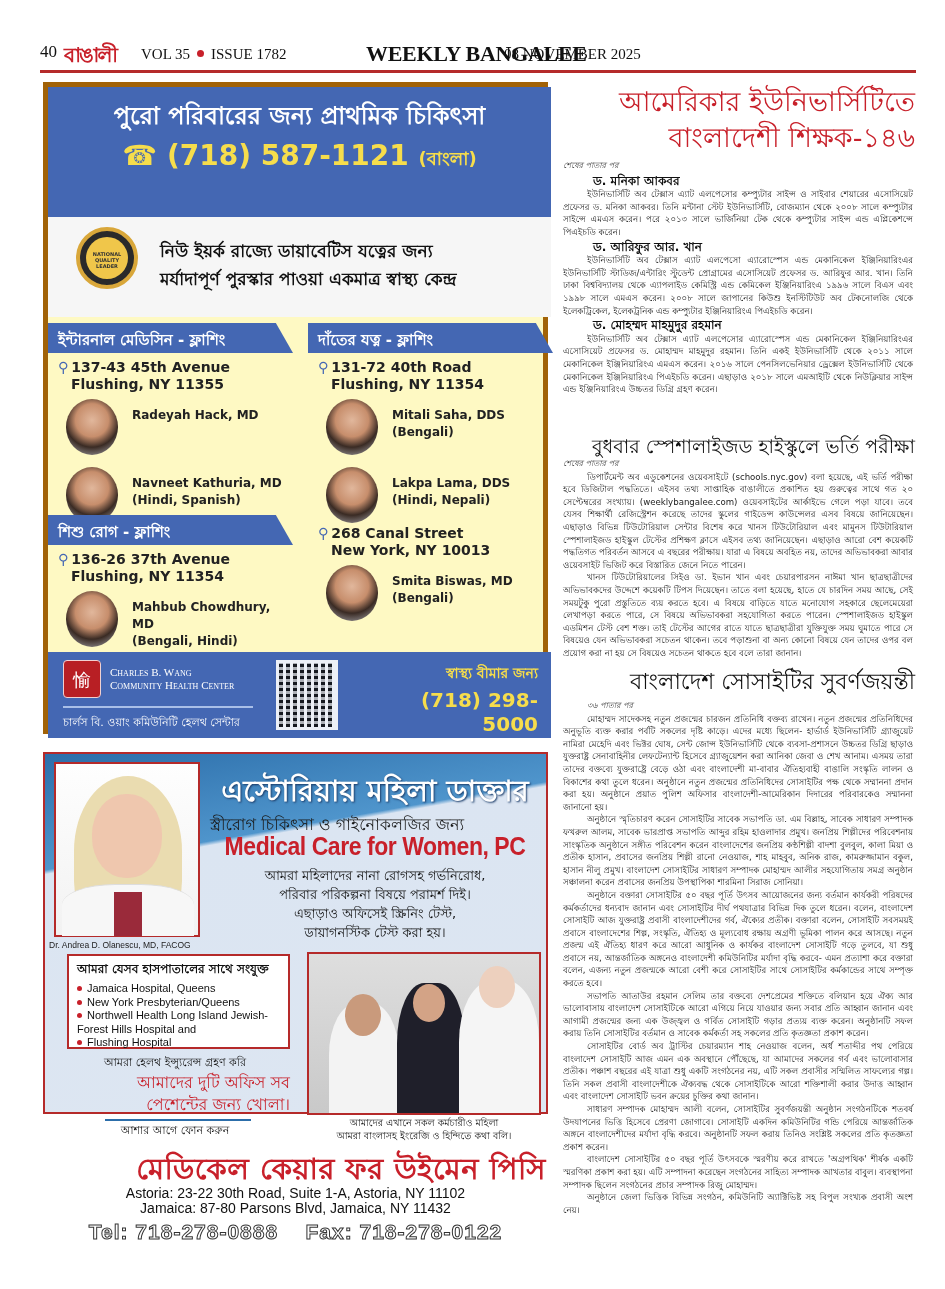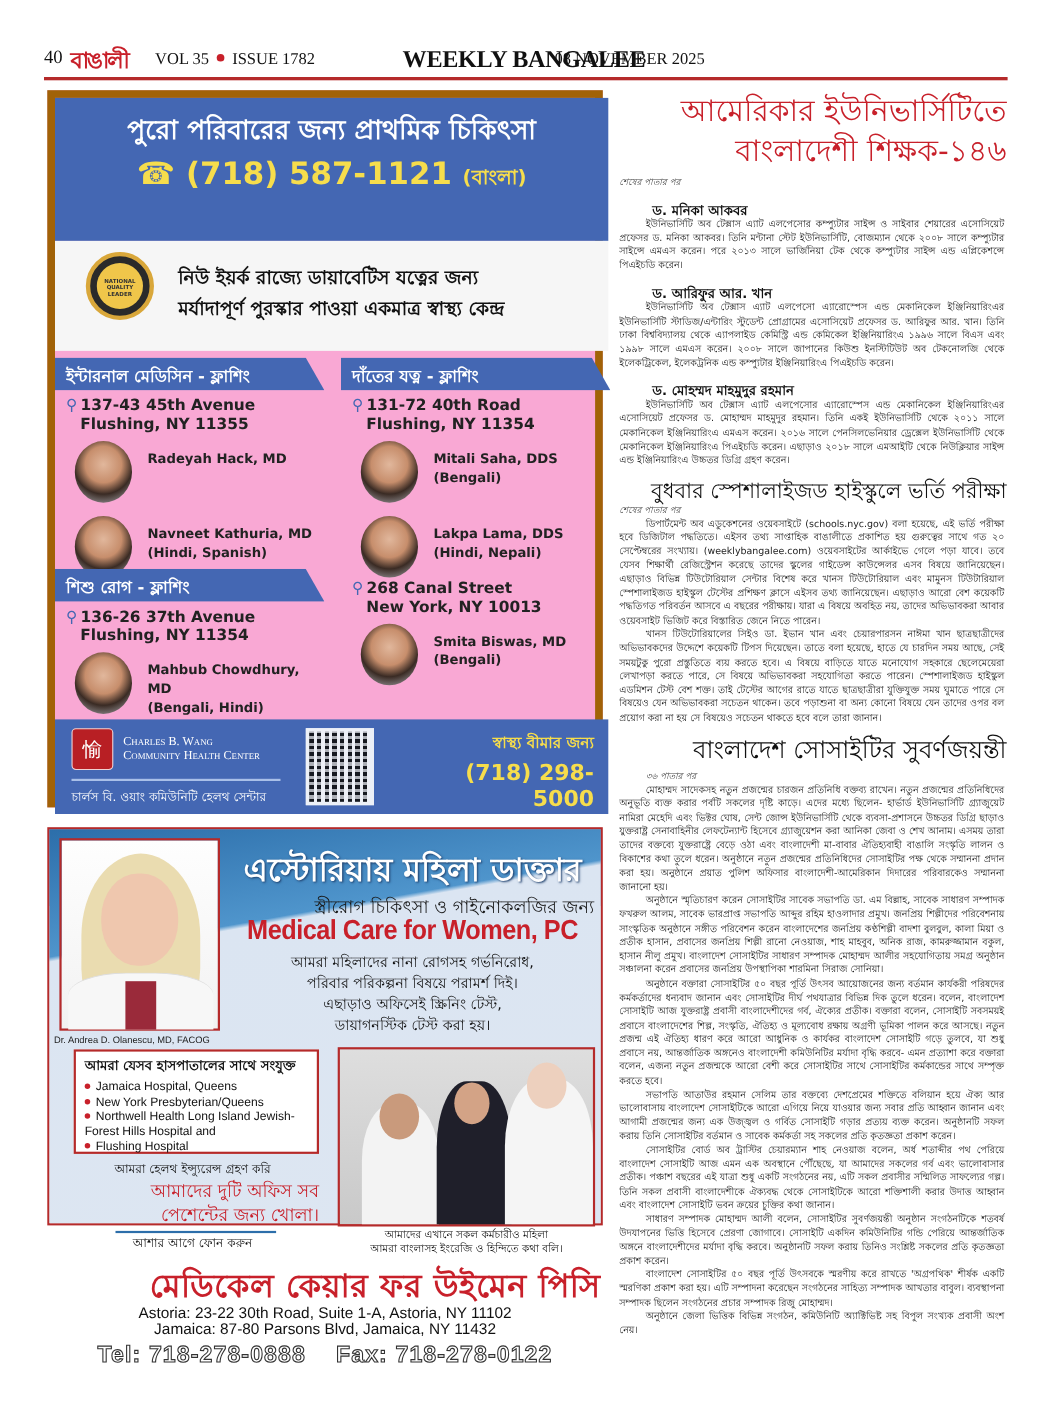--- a/index.html
+++ b/index.html
@@ -9,21 +9,21 @@
 
 #hdr{left:40px;top:38px;width:876px;height:34px}
 #pgnum{left:0;top:4px;font-family:"Liberation Serif",serif;font-size:17px}
 #logo{left:24px;top:2px;width:48px;height:30px;color:#c8202a;font-weight:bold;font-size:20px;font-family:"DejaVu Serif",serif;letter-spacing:-2px}
 #vol{left:101px;top:8px;font-family:"Liberation Serif",serif;font-size:15px}
 #wb{left:326px;top:3px;font-family:"Liberation Serif",serif;font-size:22px;font-weight:bold;letter-spacing:-.3px}
 #date{left:464px;top:8px;font-family:"Liberation Serif",serif;font-size:15px;width:200px}
 #hdrline{left:40px;top:70px;width:876px;height:3px;background:#b52a2a}
 .dot{display:inline-block;width:7px;height:7px;border-radius:50%;background:#c8202a;margin:0 7px 2px}
 
-#ad1{left:43px;top:82px;width:505px;height:652px;background:#f9a8d4;border:7px solid #a16207}
+#ad1{left:43px;top:82px;width:505px;height:652px;background:#fef9c3;border:5px solid #a16207}
 #ad1top{left:0;top:0;width:503px;height:130px;background:#4467b3;text-align:center;color:#fff}
 #ad1top .l1{font-size:24px;font-weight:bold;margin-top:10px}
 #ad1top .l2{font-size:22px;font-weight:bold;margin-top:2px}
 #ad1top .l3{font-size:28px;font-weight:bold;color:#f6dd4c;margin-top:2px}
 #ad1top .l3 small{font-size:18px}
 #award{left:0;top:130px;width:503px;height:100px;background:#f6f6f6}
 #badge{left:28px;top:10px;width:62px;height:62px;border-radius:50%;background:#2a2a2a;border:4px solid #d9a73a}
 #badge .in{position:absolute;left:6px;top:6px;width:42px;height:42px;border-radius:50%;background:#f0c64a;font-size:5px;text-align:center;padding-top:14px;font-weight:bold;color:#333}
 #awtxt{left:112px;top:20px;font-size:17px;font-weight:bold;line-height:28px}
 .clinic{position:absolute;width:245px}
@@ -48,42 +48,42 @@
 
 #ad2{left:43px;top:752px;width:505px;height:362px;border:2px solid #b52a2a;background:linear-gradient(180deg,#3a7fb7 0,#5aa0d2 70px,#dde6f2 70px,#dde6f2 100%)}
 #ad2in{left:0;top:0;width:501px;height:358px;background:linear-gradient(170deg,#2c6eaa 0,#4f95cc 26%,#dbe5f2 27%,#dde6f2 100%)}
 #dphoto{left:9px;top:8px;width:146px;height:175px;border:2px solid #b52a2a;background:linear-gradient(180deg,#fefefe 0,#f2f2f2 100%)}
 #dphoto .face{position:absolute;left:36px;top:30px;width:70px;height:84px;border-radius:48%;background:#efc7ae}
 #dphoto .hair{position:absolute;left:18px;top:12px;width:108px;height:150px;border-radius:50% 50% 30% 30%;background:#eadcb0}
 #dphoto .coat{position:absolute;left:6px;top:120px;width:132px;height:52px;border-radius:40% 40% 0 0;background:#f7f7f7;border-top:1px solid #ddd}
 #dphoto .scrub{position:absolute;left:58px;top:128px;width:28px;height:44px;background:#9a2a3a}
 #dcap{left:4px;top:186px;font-size:8.5px;font-family:"Liberation Sans",sans-serif;color:#222}
 #ad2h{left:165px;top:14px;width:330px;text-align:center;color:#fff;font-size:29px;font-weight:bold;text-shadow:1px 1px 2px #1c3d6a}
-#ad2s{left:165px;top:58px;width:330px;text-align:right;font-size:16px;color:#1a1a1a}
+#ad2s{left:165px;top:58px;width:330px;text-align:left;font-size:16px;color:#1a1a1a}
 #ad2en{left:165px;top:78px;width:330px;text-align:center;font-family:"Liberation Sans",sans-serif;font-weight:bold;font-size:25px;color:#c8202a;letter-spacing:-.5px;transform:scaleX(.92)}
 #ad2d{left:165px;top:112px;width:330px;text-align:center;font-size:13px;line-height:19px;color:#111}
 #hosp{left:22px;top:200px;width:223px;height:95px;border:2px solid #b52a2a;background:#fff;padding:4px 8px}
 #hosp .t{font-size:12px;font-weight:bold;margin-bottom:2px}
 #hosp li{list-style:none;font-family:"Liberation Sans",sans-serif;font-size:11px;line-height:13.5px}
 #hosp li .b{display:inline-block;width:5px;height:5px;border-radius:50%;background:#c8202a;margin-right:5px;margin-bottom:1px}
 #insac{left:15px;top:300px;width:230px;text-align:center;font-size:11px}
 #offices{left:15px;top:318px;width:230px;text-align:right;color:#c8202a;font-size:16px;line-height:22px}
 #offline{left:60px;top:365px;width:146px;height:2px;background:#2c6eaa}
 #callb{left:15px;top:368px;width:230px;text-align:center;font-size:11px}
 #staff{left:262px;top:198px;width:234px;height:163px;border:2px solid #b52a2a;background:linear-gradient(180deg,#dedede 0,#c9c9c9 100%);overflow:hidden}
 .person{position:absolute;bottom:-20px;border-radius:40% 40% 0 0}
 #staffcap{left:262px;top:362px;width:234px;text-align:center;font-size:9.5px;line-height:13px}
 #ad2big{left:0;top:392px;width:501px;text-align:right;color:#c8202a;font-size:29px;font-weight:bold;letter-spacing:.5px}
 #ad2addr{left:0;top:432px;width:501px;text-align:center;font-family:"Liberation Sans",sans-serif;font-size:14px;line-height:15px;color:#111}
 #ad2tel{left:0;top:466px;width:501px;text-align:center;font-family:"Liberation Sans",sans-serif;font-weight:bold;font-size:21px;color:#fff;-webkit-text-stroke:1px #333;letter-spacing:1px}
 
 .hl{position:absolute;left:555px;width:360px;text-align:right;font-weight:normal}
 .body{position:absolute;left:563px;width:350px;font-size:8.6px;line-height:12.6px;text-align:justify;color:#222}
 .cont{font-size:8px;color:#444;font-style:italic}
-.sub{font-size:12px;font-weight:bold;margin:12px 0 1px 30px;color:#111}
+.sub{font-size:12px;font-weight:bold;margin:2px 0 1px 30px;color:#111}
 .p{text-indent:24px}
 </style>
 </head>
 <body>
 
 <div id="hdr" class="abs">
   <span id="pgnum" class="abs">40</span>
   <span id="logo" class="abs">বাঙালী</span>
   <span id="vol" class="abs"><span>VOL 35</span><span class="dot"></span><span>ISSUE 1782</span></span>
   <span id="wb" class="abs">WEEKLY BANGALEE</span>

